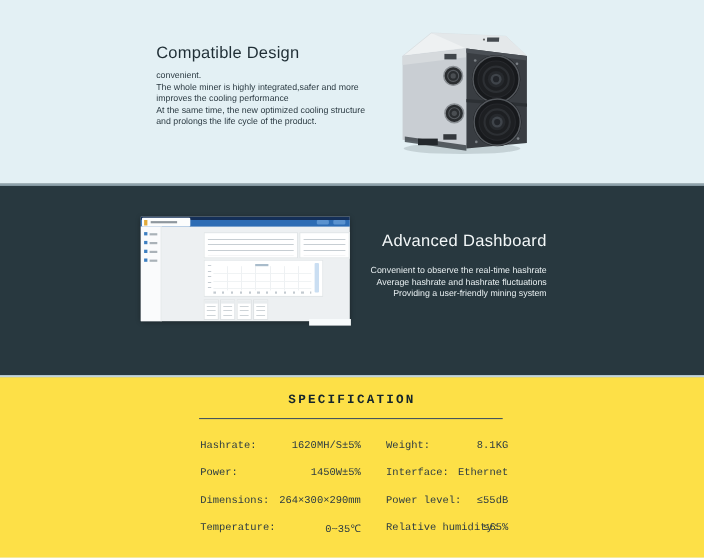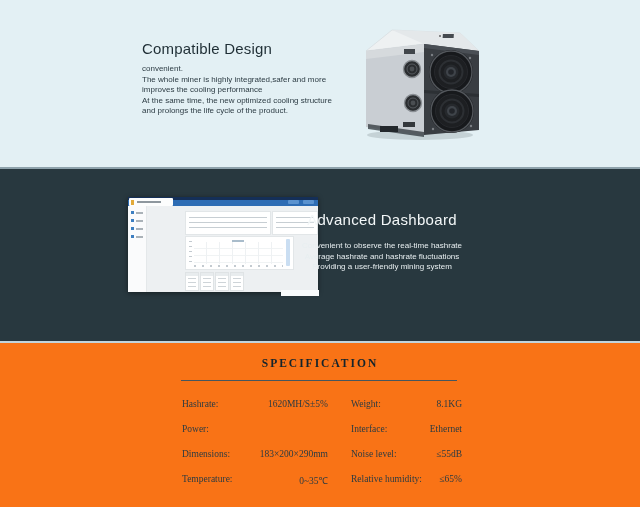--- a/index.html
+++ b/index.html
@@ -12,21 +12,21 @@
                 font-size:15px;font-weight:500;color:#1f2e35;letter-spacing:.2px;}
   .design-body{position:absolute;left:142px;top:64px;width:215px;
                font-size:8px;line-height:10.5px;color:#2c3b43;}
 
   
   .miner{position:absolute;left:358px;top:18px;width:130px;height:125px;}
 
   
   .sec-dark{position:absolute;left:0;top:167px;width:640px;height:176px;background:#28383f;
             border-top:2px solid #8ea2ab;border-bottom:2px solid #c3d5db;box-sizing:border-box;}
-  .dash-textblock{position:absolute;right:143px;top:211px;width:230px;text-align:center;}
+  .dash-textblock{position:absolute;right:143px;top:211px;width:230px;text-align:right;}
   .dash-title{margin:0 0 13px 0;font-size:15px;font-weight:500;color:#f3f7f8;letter-spacing:.3px;}
   .dash-body{font-size:8px;line-height:10.5px;color:#e7eef0;}
 
   
   .shot{position:absolute;left:128px;top:197px;width:190px;height:95px;background:#edf0f2;
         box-shadow:0 1px 5px rgba(0,0,0,.45);}
   .shot *{position:absolute;}
   .shot-header{left:0;top:0;width:190px;height:9px;
                background:linear-gradient(to bottom,#142f58 0,#142f58 3px,#2d6cb4 3px);}
   .shot-btn{top:3px;width:11px;height:4px;background:#5a92cf;border-radius:1px;}
@@ -54,22 +54,22 @@
   .shot-chart .legend{left:46px;top:3px;width:12px;height:2px;background:#a9bccb;}
   .shot-chart .scroll{right:3px;top:2px;width:4px;height:27px;background:#cadef2;border-radius:1px;}
   .shot-table{top:75px;width:12px;height:17px;background:#fff;border:1px solid #dfe3e5;}
   .t1{left:57px;} .t2{left:72px;} .t3{left:87px;} .t4{left:102px;}
   .shot-table .th{left:0;top:0;width:12px;height:3px;background:#e8ecee;}
   .shot-table .trows{left:2px;top:5px;width:8px;height:10px;
       background:repeating-linear-gradient(to bottom,#ced4d8 0 1px,transparent 1px 4px);}
   .shot-foot{left:153px;top:93px;width:38px;height:6px;background:#f8fbfc;}
 
   
-  .sec-spec{position:absolute;left:0;top:343px;width:640px;height:164px;background:#f97316;
-            font-family:Liberation Serif, serif;}
+  .sec-spec{position:absolute;left:0;top:343px;width:640px;height:164px;background:#fde047;
+            font-family:Liberation Mono, monospace;}
   .spec-title{position:absolute;left:0;top:14px;width:640px;margin:0;text-align:center;
               font-size:11.5px;font-weight:bold;color:#14242c;letter-spacing:2px;}
   .spec-rule{position:absolute;left:181px;top:37px;width:276px;height:1px;background:#46565e;}
   .spec-row{position:absolute;left:0;width:640px;height:12px;font-size:9.5px;color:#2c3b42;}
   .spec-row span{position:absolute;top:0;}
   .sl1{left:182px;text-align:right;}
   .sv1{left:182px;width:146px;text-align:right;}
   .sl2{left:351px;}
   .sv2{left:351px;width:111px;text-align:right;}
 </style>
@@ -217,27 +217,28 @@
     <div class="spec-rule"></div>
 
     <div class="spec-row" style="top:56px">
       <span class="sl1">Hashrate:</span>
       <span class="sv1">1620MH/S±5%</span>
       <span class="sl2">Weight:</span>
       <span class="sv2">8.1KG</span>
     </div>
     <div class="spec-row" style="top:81px">
       <span class="sl1">Power:</span>
+      <span class="sv1">1450W±5%</span>
       <span class="sl2">Interface:</span>
       <span class="sv2">Ethernet</span>
     </div>
     <div class="spec-row" style="top:106px">
       <span class="sl1">Dimensions:</span>
-      <span class="sv1">183×200×290mm</span>
-      <span class="sl2">Noise level:</span>
+      <span class="sv1">264×300×290mm</span>
+      <span class="sl2">Power level:</span>
       <span class="sv2">≤55dB</span>
     </div>
     <div class="spec-row" style="top:131px">
       <span class="sl1">Temperature:</span>
       <span class="sv1">0~35℃</span>
       <span class="sl2">Relative humidity:</span>
       <span class="sv2">≤65%</span>
     </div>
   </section>
 

